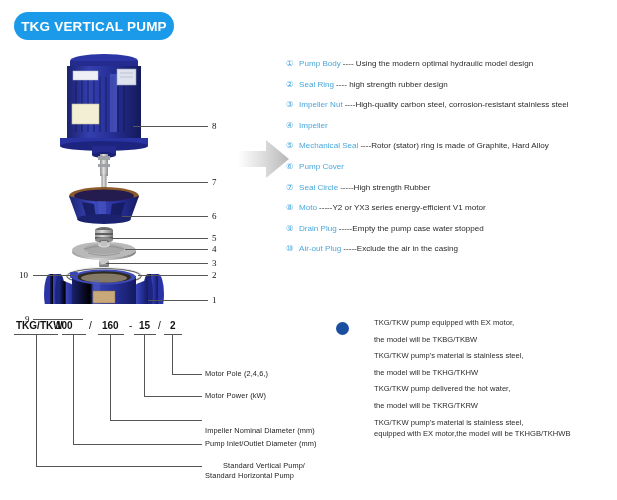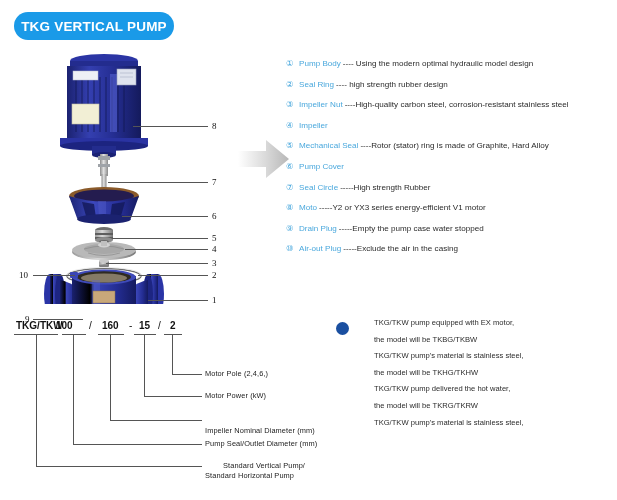--- a/index.html
+++ b/index.html
@@ -385,31 +385,32 @@
 
     <div class="hline" style="left:172px;top:64px;width:30px;"></div>
     <div class="hline" style="left:144px;top:86px;width:58px;"></div>
     <div class="hline" style="left:110px;top:110px;width:92px;"></div>
     <div class="hline" style="left:73px;top:134px;width:129px;"></div>
     <div class="hline" style="left:36px;top:156px;width:166px;"></div>
 
     <div class="mlabel" style="left:205px;top:59px;">Motor Pole (2,4,6,)</div>
     <div class="mlabel" style="left:205px;top:81px;">Motor Power  (kW)</div>
     <div class="mlabel" style="left:205px;top:105px;margin-top:11px;">Impeller Nominal Diameter (mm)</div>
-    <div class="mlabel" style="left:205px;top:129px;">Pump Seal/Outlet Diameter (mm)</div>
+    <div class="mlabel" style="left:205px;top:129px;">Pump Inlet/Outlet Diameter (mm)</div>
     <div class="mlabel" style="left:223px;top:151px;">Standard Vertical Pump/</div>
     <div class="mlabel" style="left:205px;top:161px;">Standard Horizontal Pump</div>
   </div>
 
   <div class="notes">
     <div class="note-dot"></div>
     <div class="note-lines">
       <div class="note-line">TKG/TKW pump equipped with EX motor,</div>
       <div class="note-line">the model will be TKBG/TKBW</div>
       <div class="note-line">TKG/TKW pump's material is stainless steel,</div>
       <div class="note-line">the model will be TKHG/TKHW</div>
       <div class="note-line">TKG/TKW pump delivered the hot water,</div>
       <div class="note-line">the model will be TKRG/TKRW</div>
       <div class="note-line tight">TKG/TKW pump's material is stainless steel,</div>
+      <div class="note-line">equipped with EX motor,the model will be TKHGB/TKHWB</div>
     </div>
   </div>
 
 </div>
 
 </body></html>

